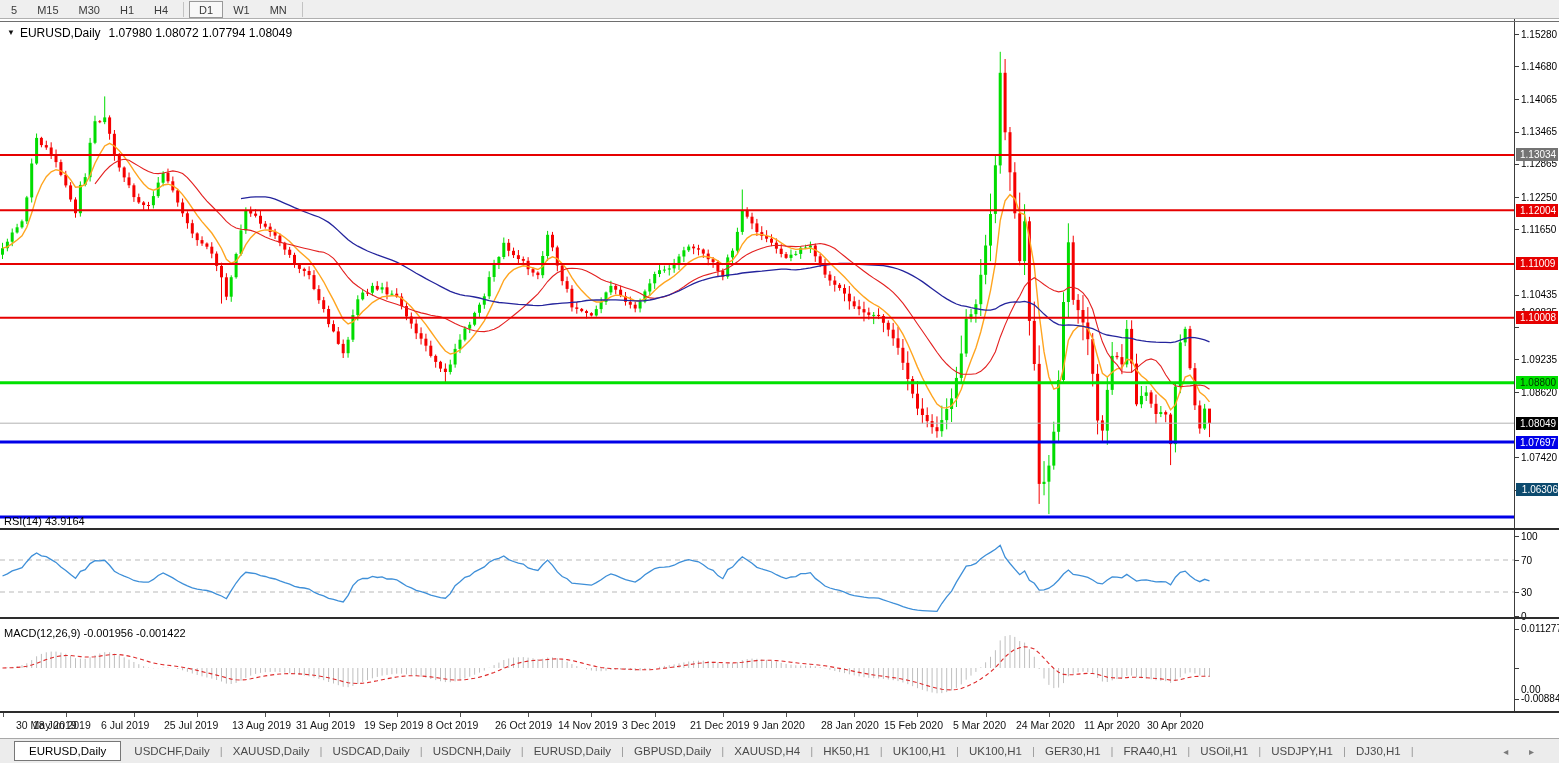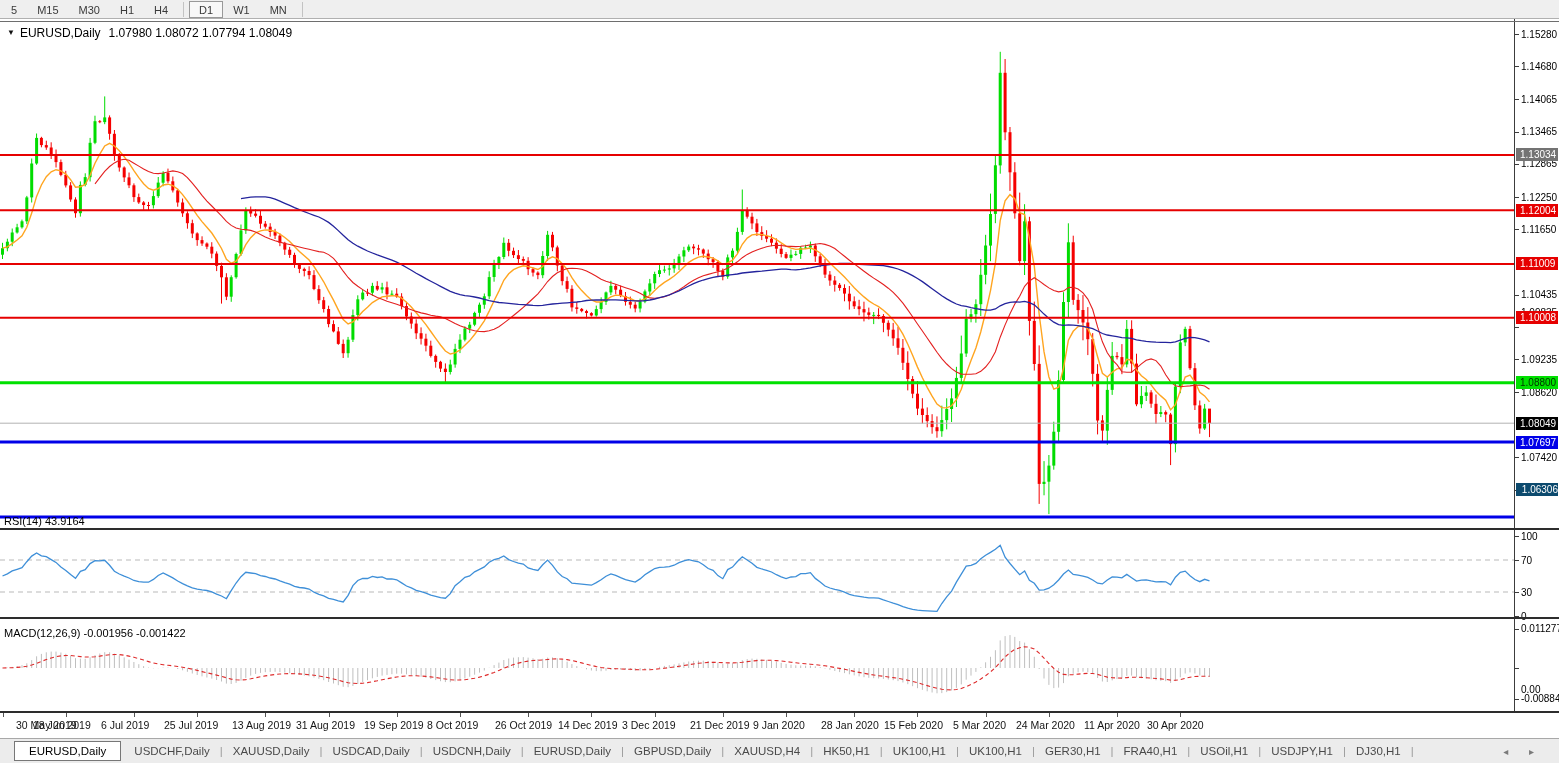--- a/index.html
+++ b/index.html
@@ -904,21 +904,21 @@
       <div class="date-label" style="left: 232px;">13 Aug 2019</div>
       <div class="date-tick" style="left: 329px;"></div>
       <div class="date-label" style="left: 296px;">31 Aug 2019</div>
       <div class="date-tick" style="left: 397px;"></div>
       <div class="date-label" style="left: 364px;">19 Sep 2019</div>
       <div class="date-tick" style="left: 460px;"></div>
       <div class="date-label" style="left: 427px;">8 Oct 2019</div>
       <div class="date-tick" style="left: 528px;"></div>
       <div class="date-label" style="left: 495px;">26 Oct 2019</div>
       <div class="date-tick" style="left: 591px;"></div>
-      <div class="date-label" style="left: 558px;">14 Dec 2019</div>
+      <div class="date-label" style="left: 558px;">14 Nov 2019</div>
       <div class="date-tick" style="left: 655px;"></div>
       <div class="date-label" style="left: 622px;">3 Dec 2019</div>
       <div class="date-tick" style="left: 723px;"></div>
       <div class="date-label" style="left: 690px;">21 Dec 2019</div>
       <div class="date-tick" style="left: 786px;"></div>
       <div class="date-label" style="left: 753px;">9 Jan 2020</div>
       <div class="date-tick" style="left: 854px;"></div>
       <div class="date-label" style="left: 821px;">28 Jan 2020</div>
       <div class="date-tick" style="left: 917px;"></div>
       <div class="date-label" style="left: 884px;">15 Feb 2020</div>

